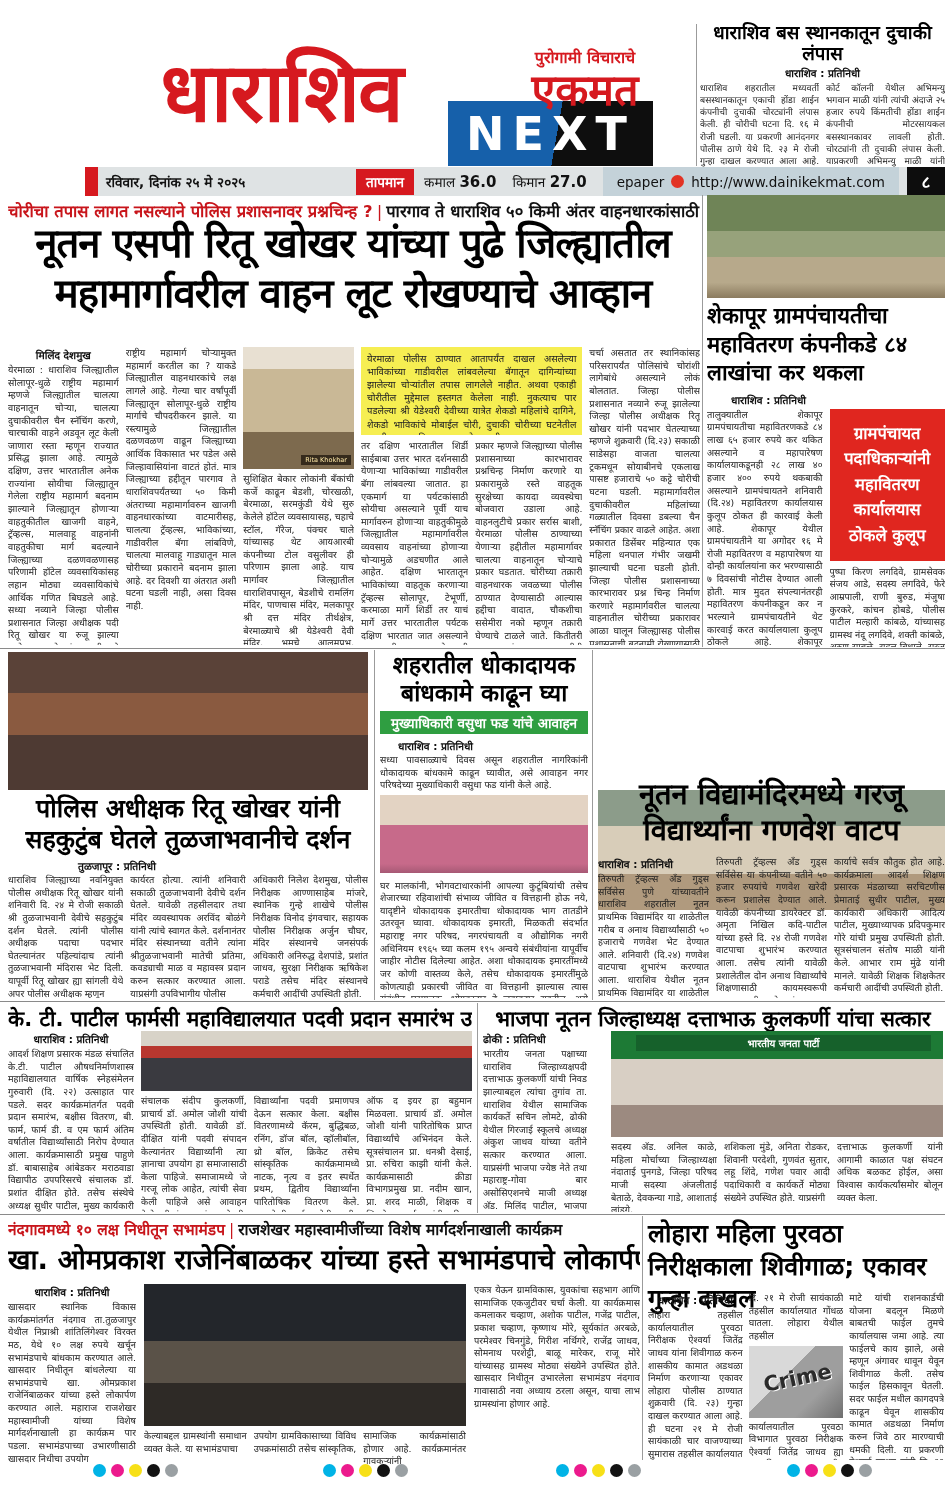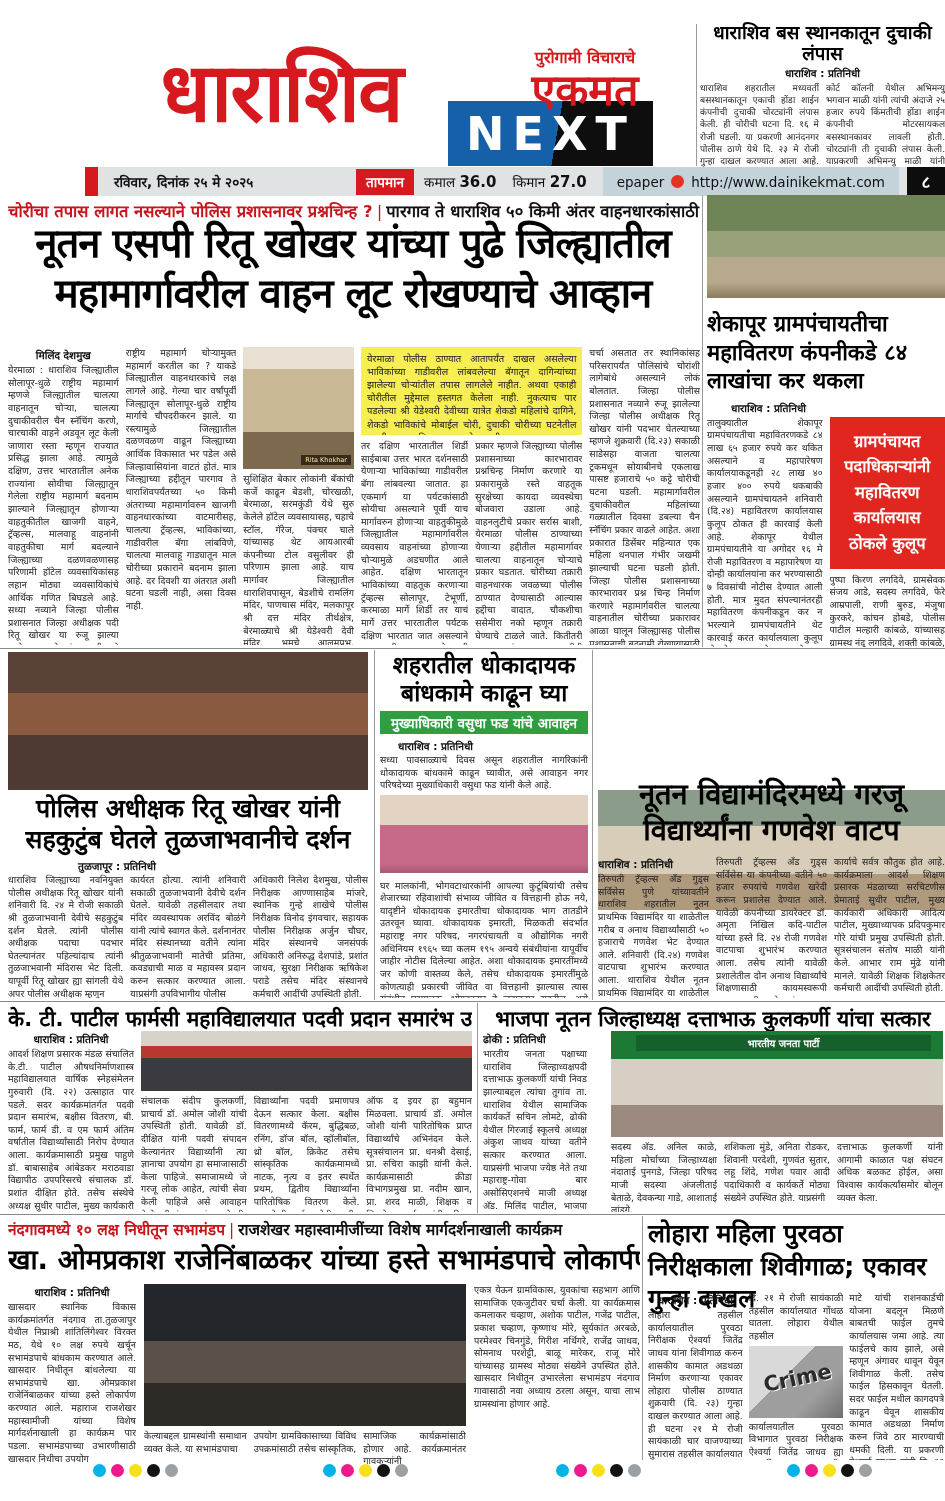--- a/index.html
+++ b/index.html
@@ -23,21 +23,21 @@
   .tagline{left:500px;top:46px;width:170px;text-align:center;color:#d6191f;}
   .tagline .t1{font-size:16px;font-weight:bold;}
   .tagline .t2{font-size:43px;font-weight:bold;line-height:1.05;}
   .nextlogo{left:448px;top:101px;width:205px;height:65px;
             background:linear-gradient(100deg,#1660aa 0 53%,#0e0e0e 53% 100%);
             display:flex;align-items:center;justify-content:center;
             color:#fff;font-size:46px;font-weight:bold;letter-spacing:8px;}
   .datestrip{left:85px;top:167px;width:860px;height:29px;background:#dfe3e4;
              display:flex;align-items:center;font-size:13.5px;}
   .red-accent{width:13px;height:29px;background:#d6191f;flex:none;}
-  .date{font-weight:bold;margin-left:16px;white-space:nowrap;}
+  .date{font-weight:bold;margin-left:8px;white-space:nowrap;}
   .temp-label{background:#d6191f;color:#fff;font-weight:bold;padding:4px 10px;margin-left:14px;flex:none;}
   .temp{margin:0 6px 0 10px;white-space:nowrap;}
   .temp b{font-size:15px;}
   .epaper{background:#c4d2d9;height:29px;display:flex;align-items:center;gap:7px;
           padding:0 14px;margin-left:10px;flex:none;}
   .epaper .dotred{width:13px;height:13px;border-radius:50%;background:#e23324;display:inline-block;}
   .pageno{background:#0d0d0d;color:#fff;width:38px;height:29px;display:flex;align-items:center;
           justify-content:center;font-size:17px;font-weight:bold;margin-left:8px;flex:none;}
 
   
@@ -143,21 +143,21 @@
         <div class="bodytext col">तर दक्षिण भारतातील शिर्डी साईबाबा उत्तर भारत दर्शनसाठी येणाऱ्या भाविकांच्या गाडीवरील बॅगा लांबवल्या जातात. हा एकमार्ग या पर्यटकांसाठी सोयीचा असल्याने पूर्वी याच मार्गावरुन होणाऱ्या वाहतुकीमुळे जिल्ह्यातील महामार्गावरील व्यवसाय वाहनांच्या होणाऱ्या चोऱ्यामुळे अडचणीत आले आहेत. दक्षिण भारतातून भाविकांच्या वाहतूक करणाऱ्या ट्रॅव्हल्स सोलापूर, टेभूर्णी, करमाळा मार्गे शिर्डी तर याचं मार्गे उत्तर भारतातील पर्यटक दक्षिण भारतात जात असल्याने आयआरबीच्या टोलवरही परिणाम झाला असल्याने एकूणच याचा जिल्ह्याच्या आर्थिक विकासावर परिणाम झाला आहे. महामार्गावरील वाहनलुटीचे</div>
         <div class="bodytext col">प्रकार म्हणजे जिल्ह्याच्या पोलीस प्रशासनाच्या कारभारावर प्रश्नचिन्ह निर्माण करणारे या प्रकारामुळे रस्ते वाहतूक सुरक्षेच्या कायदा व्यवस्थेचा बोजवारा उडाला आहे. वाहनलुटीचे प्रकार सर्रास बाशी, येरमाळा पोलीस ठाण्याच्या येणाऱ्या हद्दीतील महामार्गावर चालत्या वाहनातून चोऱ्याचे प्रकार घडतात. चोरीच्या तक्रारी वाहनधारक जवळच्या पोलीस ठाण्यात देण्यासाठी आल्यास हद्दीचा वादात, चौकशीचा ससेमीरा नको म्हणून तक्रारी घेण्याचे टाळले जाते. कितीतरी वाहनधारकांच्या तक्रारीही घेतल्या जात नाहीत. तर काही वाहनधारक तक्रारी देण्याचे टाळत असले तरी परिसरात रोज घडणाऱ्या चोरीच्या प्रकरच्या</div>
       </div>
     </div>
     <div class="col bodytext" style="flex:1;">चर्चा असतात तर स्थानिकांसह परिसरापर्यंत पोलिसांचे चोरांशी लागेबांधे असल्याने लोकं बोलतात. जिल्हा पोलीस प्रशासनात नव्याने रुजू झालेल्या जिल्हा पोलीस अधीक्षक रितू खोखर यांनी पदभार घेतल्याच्या म्हणजे शुक्रवारी (दि.२३) सकाळी साडेसहा वाजता चालत्या ट्रकमधून सोयाबीनचे एकलाख पासष्ट हजाराचे ५० कट्टे चोरीची घटना घडली. महामार्गावरील दुचाकीवरील महिलांच्या गळ्यातील दिवसा डबल्या चैन स्नॅचिंग प्रकार वाढले आहेत. अशा प्रकारात डिसेंबर महिन्यात एक महिला धनपाल गंभीर जखमी झाल्याची घटना घडली होती. जिल्हा पोलीस प्रशासनाच्या कारभारावर प्रश्न चिन्ह निर्माण करणारे महामार्गवरील चालत्या वाहनातील चोरीच्या प्रकारावर आळा घालून जिल्ह्यासह पोलीस प्रशासनाची बदनामी रोखण्यासाठी काय कारवाई करतात याकडे जिल्हावासियांचे लक्ष लागले आहे.</div>
   </div>
 
   <div class="rule-v" style="left:702px;top:195px;height:452px;"></div>
   <div class="abs" style="left:707px;top:195px;width:238px;height:452px;overflow:hidden;">
     <div class="photo ph-shekapur" style="height:103px;"></div>
-    <div class="headline" style="font-size:22px;line-height:1.3;margin-top:12px;">शेकापूर ग्रामपंचायतीचा महावितरण कंपनीकडे ८४ लाखांचा कर थकला</div>
+    <div class="headline" style="font-size:22px;line-height:1.3;margin-top:4px;">शेकापूर ग्रामपंचायतीचा महावितरण कंपनीकडे ८४ लाखांचा कर थकला</div>
     <div class="byline" style="margin:5px 0 2px 24px;">धाराशिव : प्रतिनिधी</div>
     <div class="flexrow" style="height:300px;">
       <div class="bodytext col">तालुक्यातील शेकापूर ग्रामपंचायतीचा महावितरणकडे ८४ लाख ६५ हजार रुपये कर थकित असल्याने व महापारेषण कार्यालयाकडूनही २८ लाख ४० हजार ४०० रुपये थकबाकी असल्याने ग्रामपंचायतने शनिवारी (दि.२४) महावितरण कार्यालयास कुलूप ठोकत ही कारवाई केली आहे. शेकापूर येथील ग्रामपंचायतीने या अगोदर १६ मे रोजी महावितरण व महापारेषण या दोन्ही कार्यालयांना कर भरण्यासाठी ७ दिवसांची नोटीस देण्यात आली होती. मात्र मुदत संपल्यानंतरही महावितरण कंपनीकडून कर न भरल्याने ग्रामपंचायतीने थेट कारवाई करत कार्यालयाला कुलूप ठोकले आहे. शेकापूर ग्रामपंचायतीच्या या कडक भूमिकेमुळे इतर थकबाकीदार कार्यालयांवरही दडपण येण्याची शक्यता आहे. यावेळी शेकापूर ग्रामपंचायतच्या महिला सरपंच</div>
       <div class="col">
         <div class="redbox">ग्रामपंचायत पदाधिकाऱ्यांनी महावितरण कार्यालयास ठोकले कुलूप</div>
         <div class="bodytext" style="margin-top:5px;">पुष्पा किरण लगदिवे, ग्रामसेवक संजय आडे, सदस्य लगदिवे, फेरे आम्रपाली, राणी बुरुड, मंजुषा कुरकरे, कांचन होबडे, पोलीस पाटील मल्हारी कांबळे, यांच्यासह ग्रामस्थ नंदू लगदिवे, शक्ती कांबळे, अरुण साबळे, राहुल बिधाले, सुरज लगदिवे, शिवा लगदिवे, शिवाजी बिधाले व इतर ग्रामस्थ आदींची मोठ्या संख्येने उपस्थित होती. या कारवाईवर महावितरण कंपनी याबाबत काय निर्णय घेणार याकडे संपूर्ण गावकऱ्यांचे लक्ष लागले आहे.</div>
       </div>
     </div>
   </div>
 

